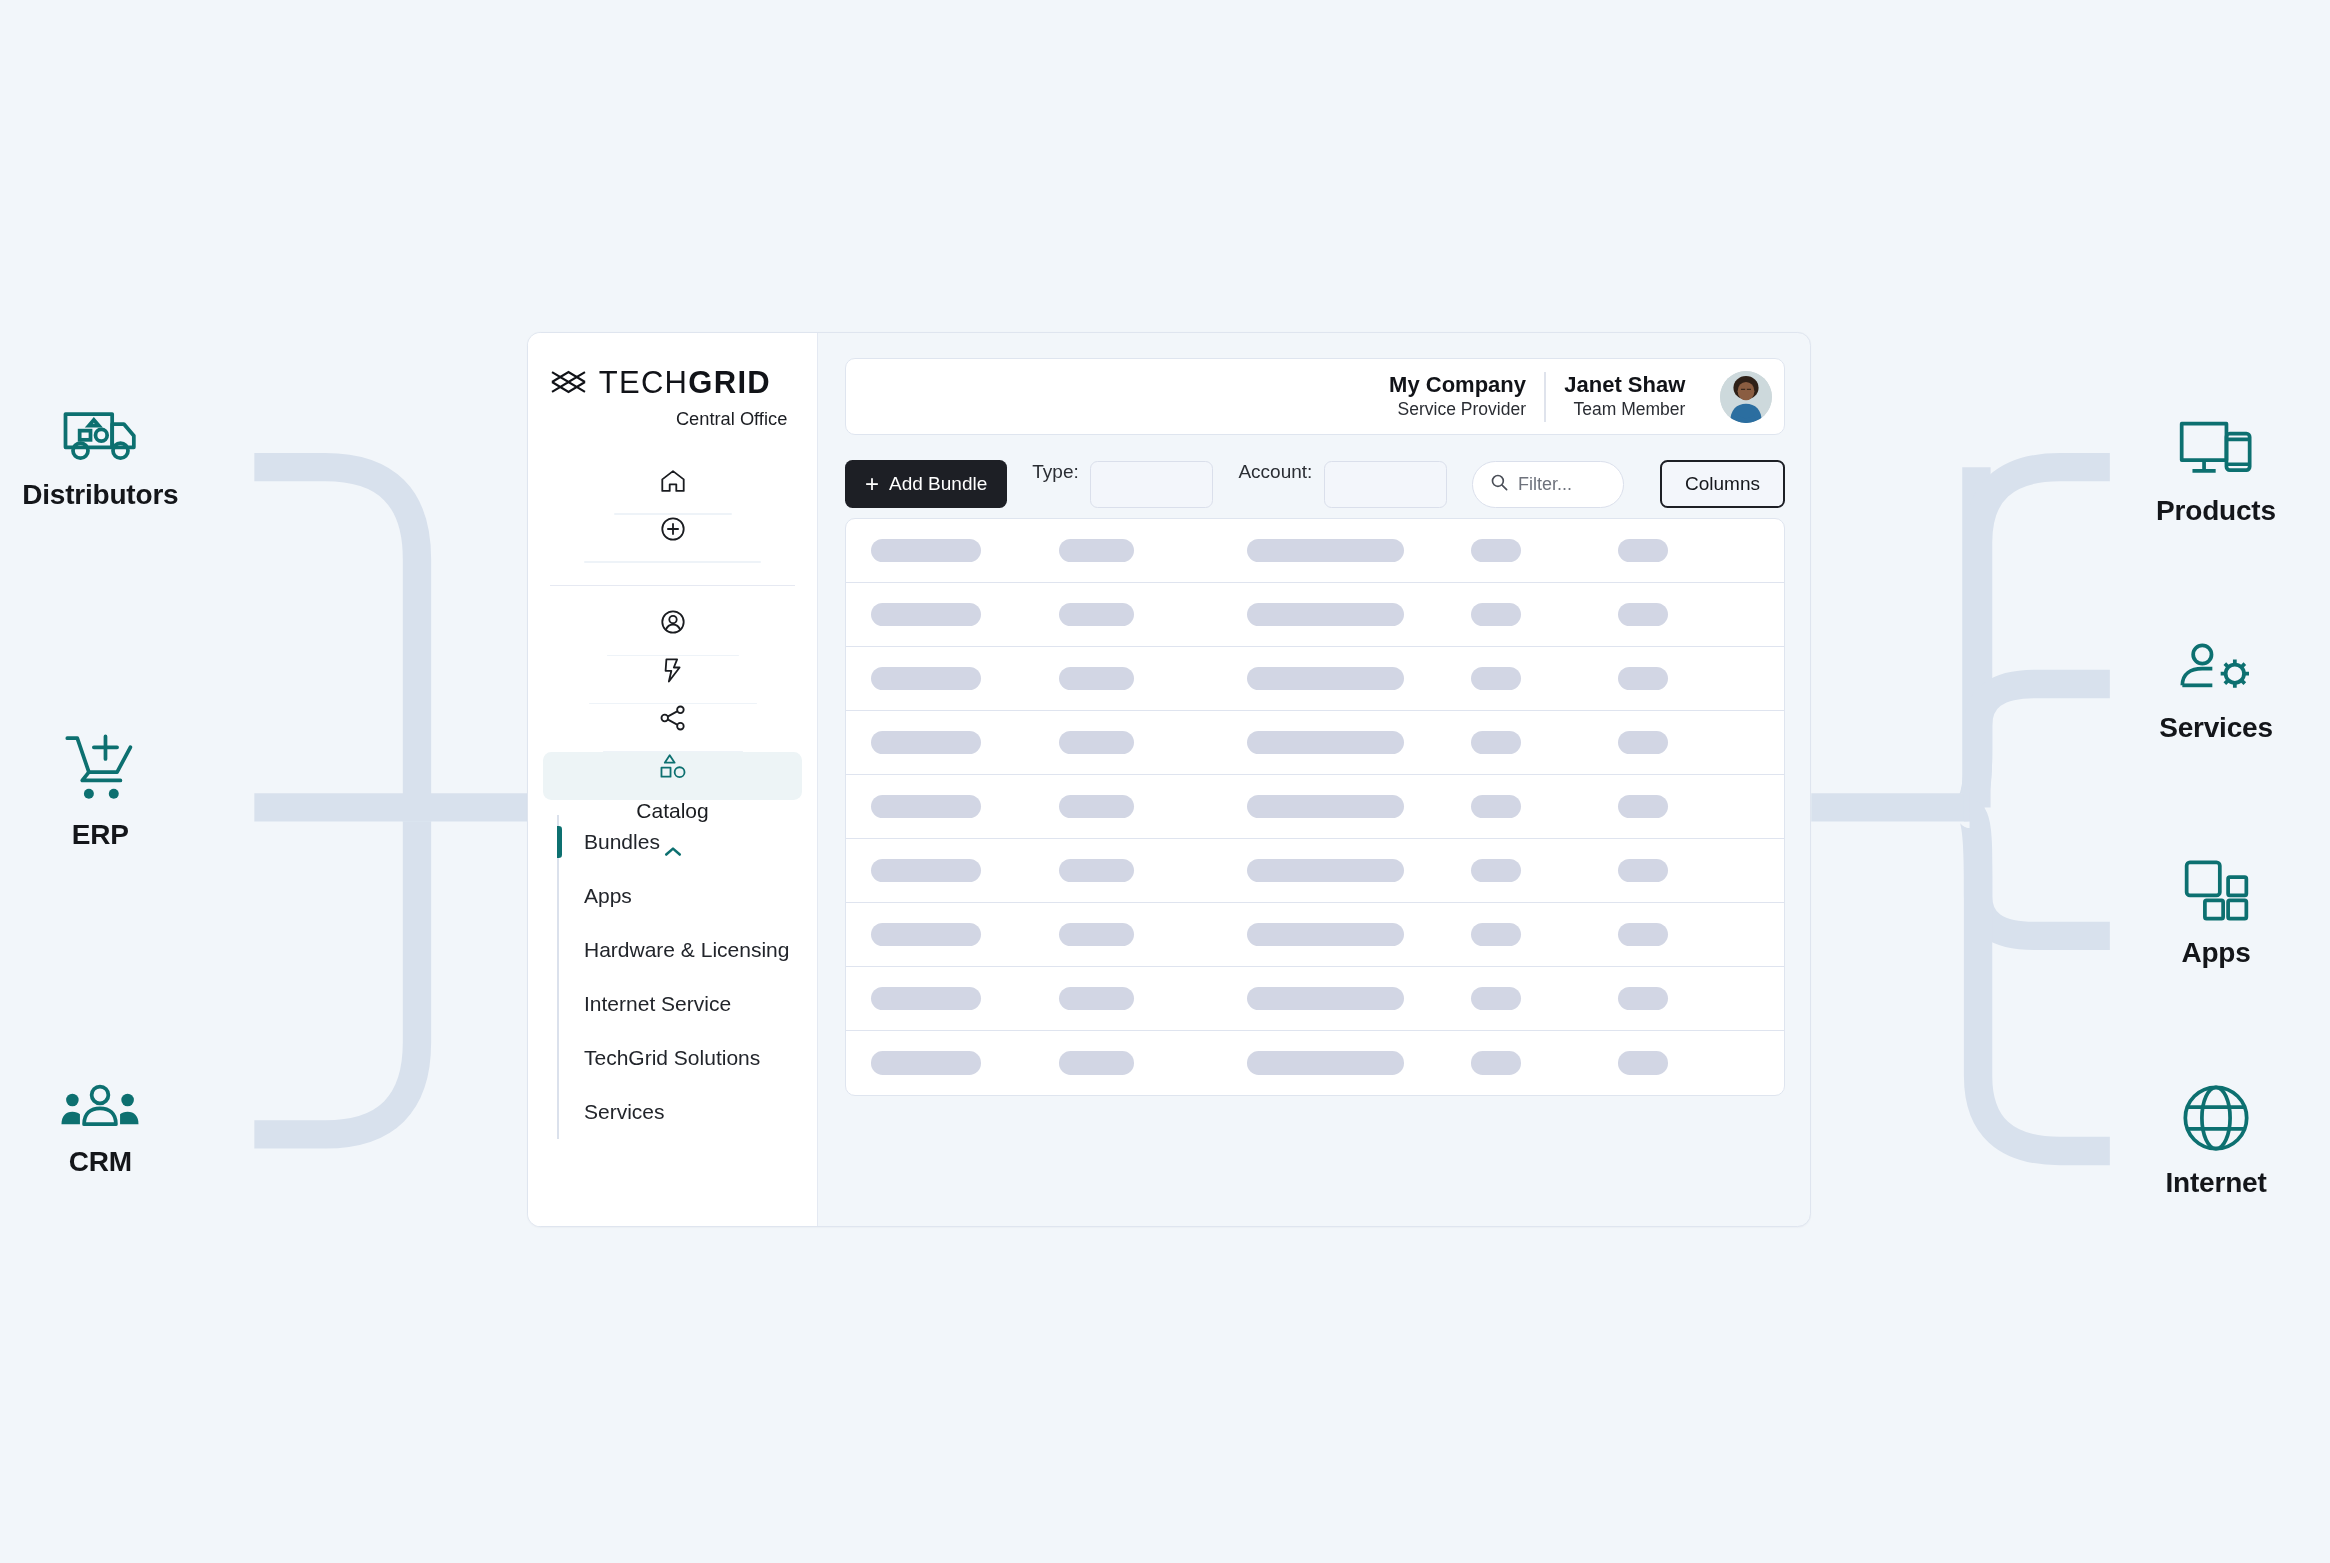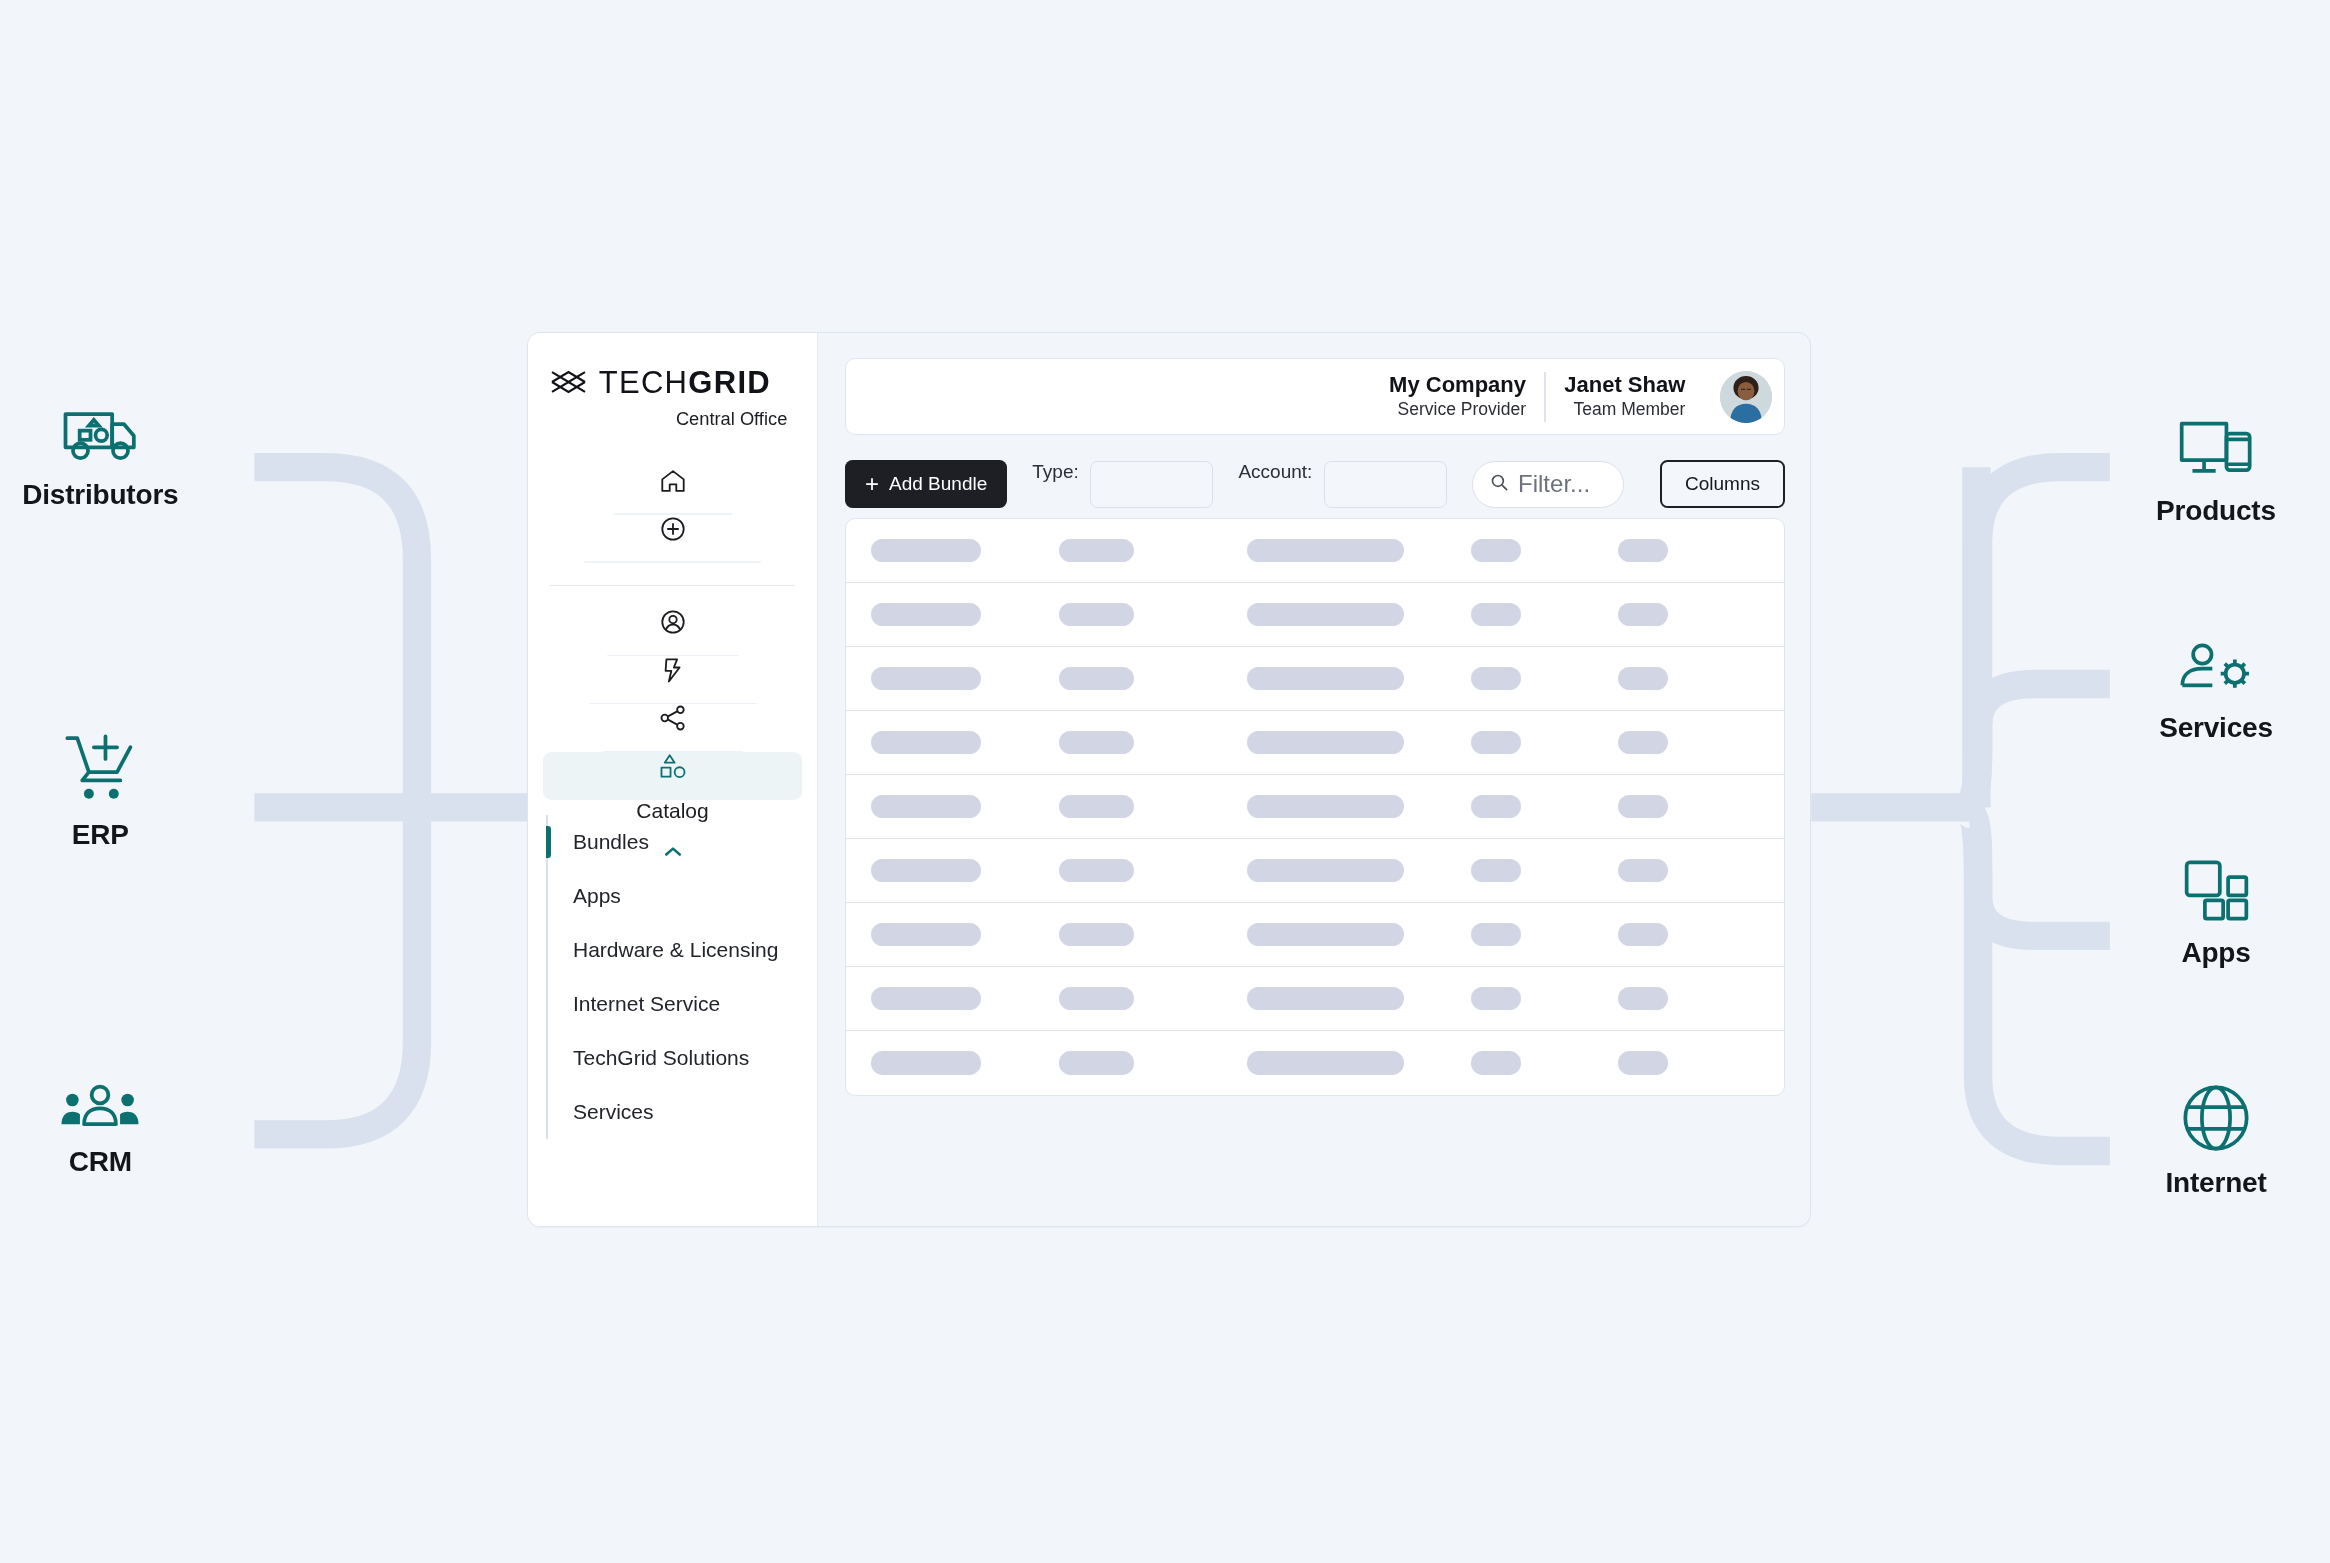--- a/index.html
+++ b/index.html
@@ -95,21 +95,21 @@
     background: #edf4f6;
   }
   .nav-item.active .nav-text {
     font-size: 21px; color: #1a1c20; flex: 1;
   }
   .chev {
     width: 22px; height: 22px; flex: 0 0 22px;
   }
 
   .subnav {
-    margin: 15px 0 0 18px;
+    margin: 15px 0 0 29px;
     border-left: 2.5px solid #dbe1ec;
     padding-left: 0;
   }
   .subnav-item {
     position: relative;
     height: 54px;
     display: flex; align-items: center;
     padding-left: 25px;
     font-size: 21px;
     color: #22252b;
@@ -184,21 +184,21 @@
   .search-box {
     margin-left: 25px;
     width: 207px; height: 47px;
     background: #ffffff;
     border: 1.7px solid #dadfeb;
     border-radius: 23.4px;
     display: flex; align-items: center;
     gap: 10px;
     padding: 0 16.7px;
   }
-  .search-ph { font-size: 24px; color: #6e727c; }
+  .search-ph { font-size: 18px; color: #6e727c; }
   .btn-outline {
     margin-left: 36px;
     height: 48px;
     min-width: 125px;
     padding: 0 18.3px;
     background: #f3f6fb;
     border: 2.5px solid #1d1f25;
     border-radius: 7.5px;
     font-size: 19px;
     color: #15171c;

